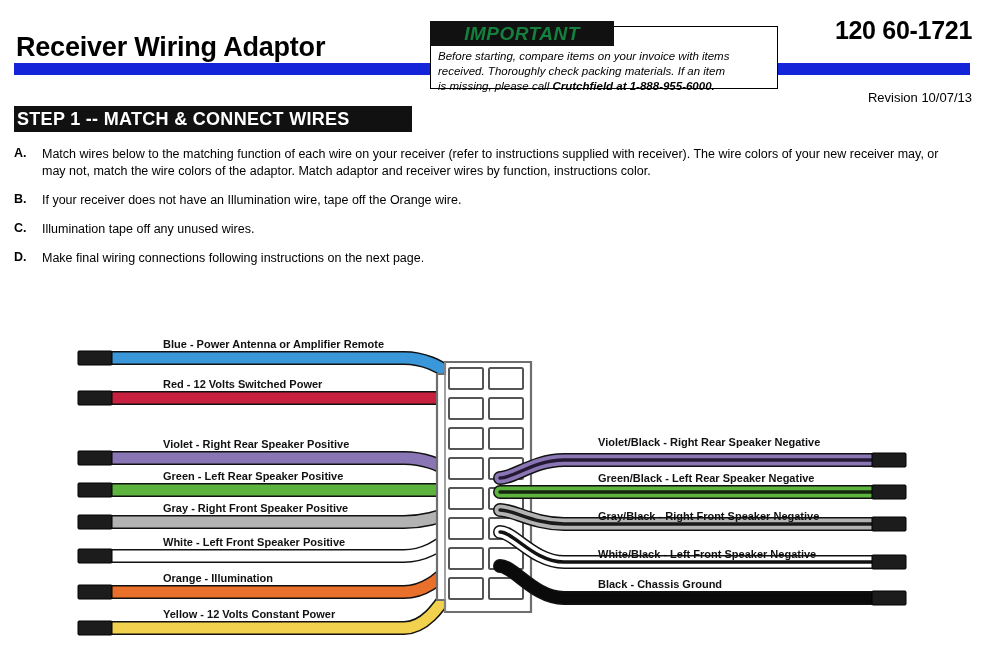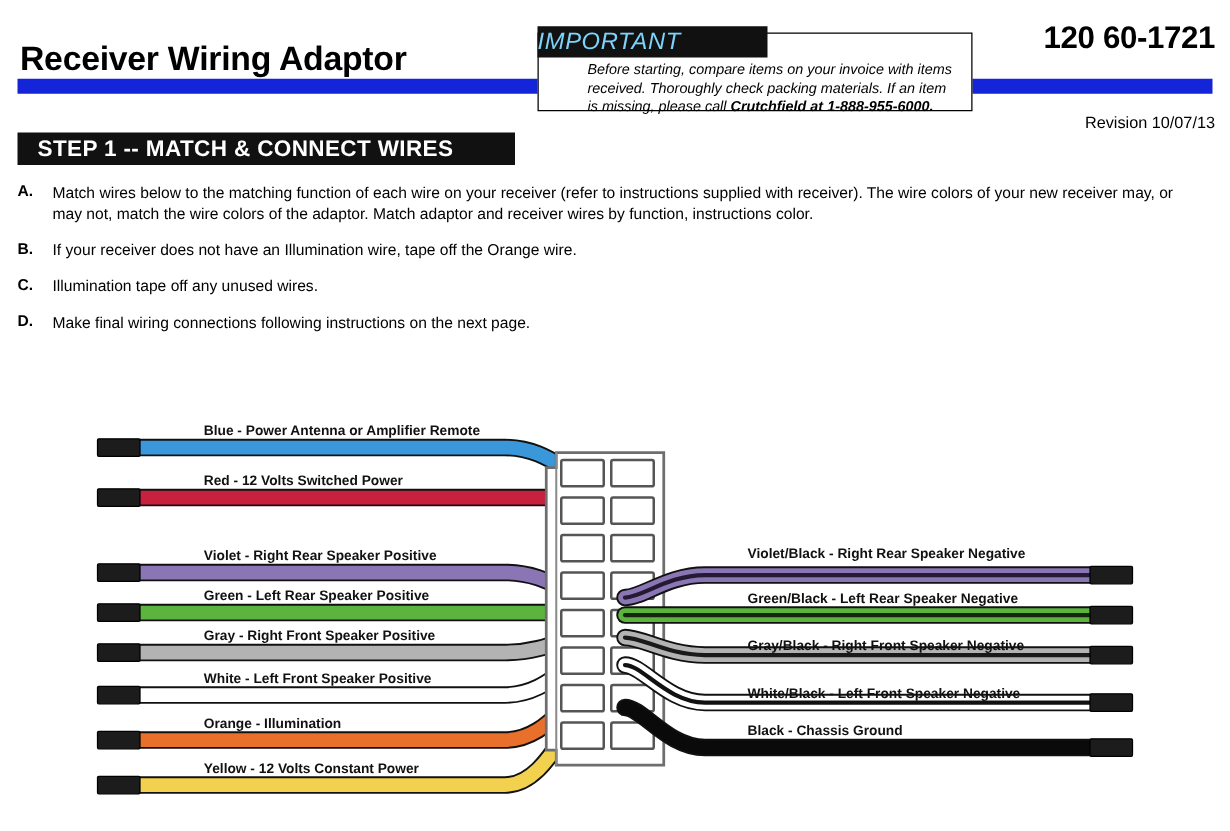--- a/index.html
+++ b/index.html
@@ -67,58 +67,57 @@
     background: #ffffff;
     box-sizing: border-box;
   }
   .important-tag {
     position: absolute;
     left: 430px;
     top: 21px;
     width: 184px;
     height: 25px;
     background: #111111;
-    color: #7dd3fc;
+    color: #15803d;
     font-size: 19px;
-    font-weight: normal;
+    font-weight: bold;
     font-style: italic;
     letter-spacing: 0.5px;
-    text-align: left;
+    text-align: center;
     line-height: 25px;
     box-sizing: border-box;
   }
   .important-body {
     position: absolute;
     left: 438px;
     top: 49px;
     width: 334px;
     font-size: 11.5px;
     font-style: italic;
     line-height: 15px;
-    margin-left: 32px;
   }
   .important-body b {
     font-style: italic;
     font-weight: bold;
   }
 
   
   .step-banner {
     position: absolute;
     left: 14px;
     top: 106px;
     width: 398px;
     height: 26px;
     background: #111111;
     color: #ffffff;
     font-size: 18px;
     font-weight: bold;
     letter-spacing: 0.3px;
     line-height: 26px;
-    padding-left: 16px;
+    padding-left: 3px;
     box-sizing: border-box;
     white-space: nowrap;
   }
 
   
   .instructions {
     position: absolute;
     left: 14px;
     top: 146px;
     width: 940px;

